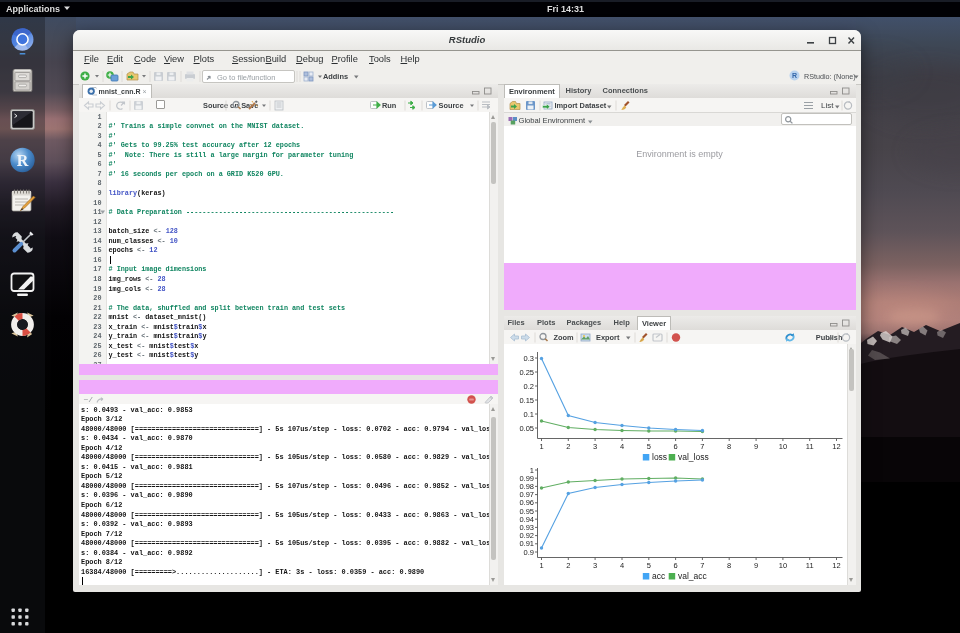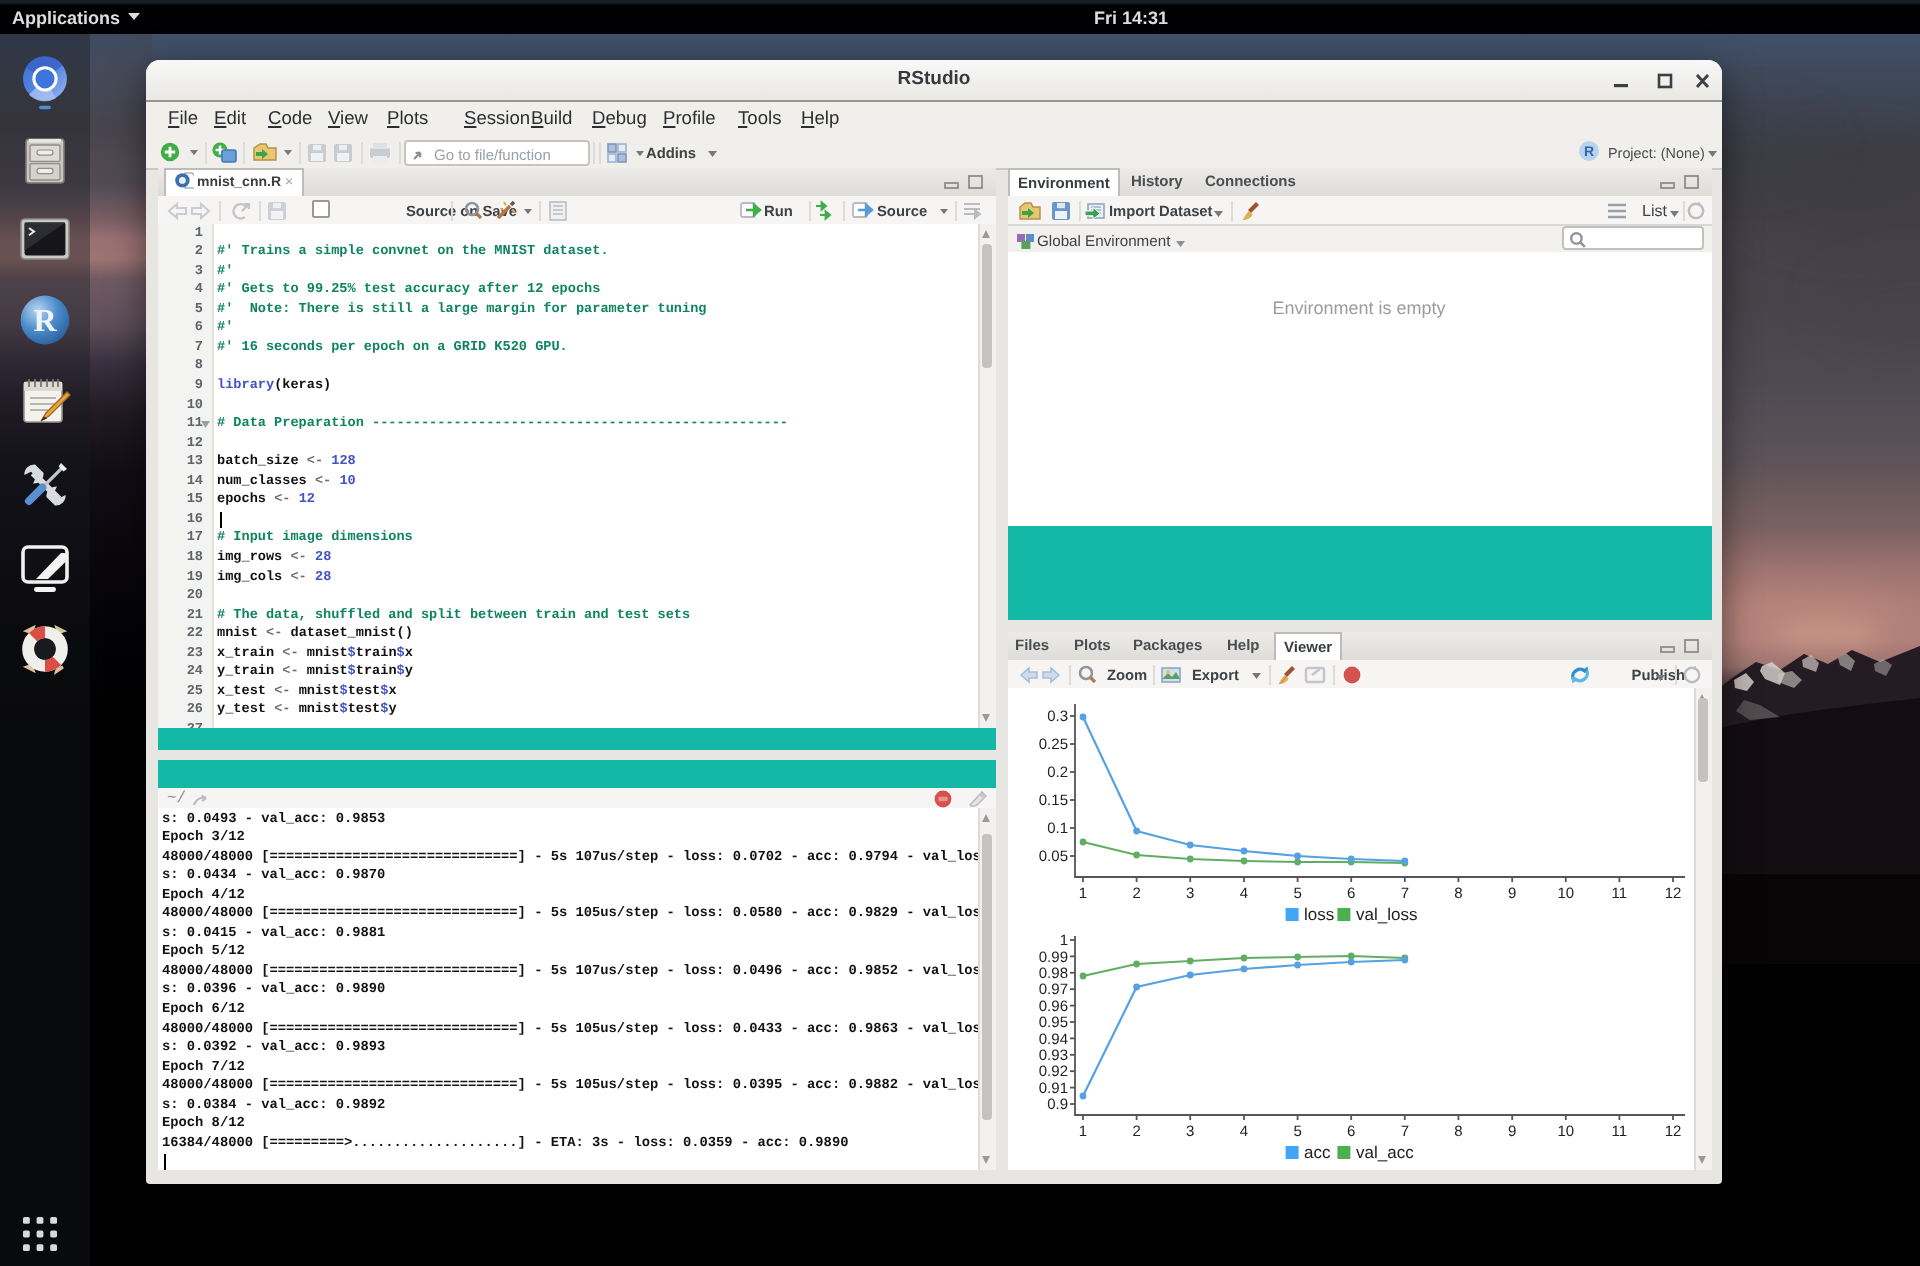--- a/index.html
+++ b/index.html
@@ -12,26 +12,26 @@
 
 #topbar{top:0;left:0;width:960px;height:17px;background:linear-gradient(#191d26 0px,#191d26 1.5px,#010104 2.5px);color:#e8e8e8;font-size:9px;}
 #topbar .apps{position:absolute;left:6px;top:3.5px;font-weight:bold;color:#dedede;}
 #topbar .clock{position:absolute;top:3.5px;font-weight:bold;color:#dedede;}
 
 #dock{top:17px;left:0;width:45px;height:616px;background:rgba(24,26,32,0.38);}
 .dicon{position:absolute;left:9px;width:27px;height:27px;}
 
 #win{top:30px;left:73px;width:788px;height:562px;background:#e7e6e3;border-radius:7px 7px 2px 2px;box-shadow:0 6px 18px rgba(0,0,0,0.5);}
 #titlebar{top:0;left:0;width:788px;height:20px;background:linear-gradient(#f8f8f7,#e9e8e5);border-radius:7px 7px 0 0;border-bottom:1px solid #96958f;}
-#titlebar .t{position:absolute;top:4px;left:0;width:100%;text-align:center;font-size:9.5px;font-weight:bold;color:#35393b;}
+#titlebar .t{position:absolute;top:4px;left:0;width:100%;text-align:center;font-size:9.5px;font-weight:bold;color:#35393b;font-style:italic;}
 #menubar{top:21px;left:0;width:788px;height:17px;background:#f0efec;font-size:9.3px;color:#2b2f31;}
 #menubar span{position:absolute;top:3px;}
 #toolbar{top:38px;left:0;width:788px;height:16px;background:#f0efec;border-bottom:1px solid #c9c8c4;}
 
-.pane{background:#14b8a6;}
+.pane{background:#f0abfc;}
 .tabbar{position:absolute;left:0;top:0;width:100%;height:14px;background:linear-gradient(#ecebe9,#dedcd9);border-bottom:1px solid #c2c1bd;}
 .tab{position:absolute;top:0;height:13px;font-size:7.5px;color:#3a3e40;font-weight:bold;padding:0 4px;line-height:14px;}
 .tab.active{background:#fff;border:1px solid #bdbcb8;border-bottom:none;top:0;}
 .ptool{position:absolute;left:0;width:100%;background:#f6f5f3;border-bottom:1px solid #d9d8d5;}
 .white{position:absolute;background:#fff;}
 .panebtns{position:absolute;top:3px;right:5px;width:22px;height:8px;}
 #pane-editor{left:5.5px;top:54px;width:419px;height:291px;}
 #pane-console{left:5.5px;top:350px;width:419px;height:205px;}
 #pane-env{left:430.5px;top:54px;width:352px;height:226px;}
 #pane-viewer{left:430.5px;top:286px;width:352px;height:269px;}
@@ -246,21 +246,21 @@
       </svg>
       <span class="abs tbtxt" style="left:250px;top:3.5px;font-weight:bold;color:#3e4245;font-size:7.4px;">Addins</span>
       <svg class="abs" style="left:281px;top:7px" width="6" height="5">
           <path d="M0 0.5 l4.5 0 l-2.25 3z" fill="#77797b"></path>
         </svg>
 
       <svg class="abs" style="left:716px;top:2px" width="11" height="11">
           <circle cx="5.5" cy="5.5" r="5" fill="#b9d3ef"></circle>
           <text x="5.5" y="8" font-size="7" text-anchor="middle" fill="#3366a8" font-weight="bold" font-family="Liberation Sans">R</text>
         </svg>
-      <span class="abs tbtxt" style="left:731px;top:3.5px;color:#4a4e52;font-size:7.2px;">Project: (None)</span>
+      <span class="abs tbtxt" style="left:731px;top:3.5px;color:#4a4e52;font-size:7.2px;">RStudio: (None)</span>
       <svg class="abs" style="left:781px;top:7px" width="6" height="5">
           <path d="M0 0.5 l4.5 0 l-2.25 3z" fill="#77797b"></path>
         </svg>
     </div>
     <div class="abs pane" id="pane-editor">
       <div class="tabbar">
         <div class="tab active" style="left:3px;font-size:7px;">
           <svg width="10" height="10" style="vertical-align:-2px;margin-right:2px">
               <path d="M5.5 1.5 h3.5 l1.5 1.5 v6 h-5z" fill="#fdfdfd" stroke="#aab4be" stroke-width="0.8"></path>
               <circle cx="4.2" cy="5.2" r="3.6" fill="#3b70ab"></circle>

